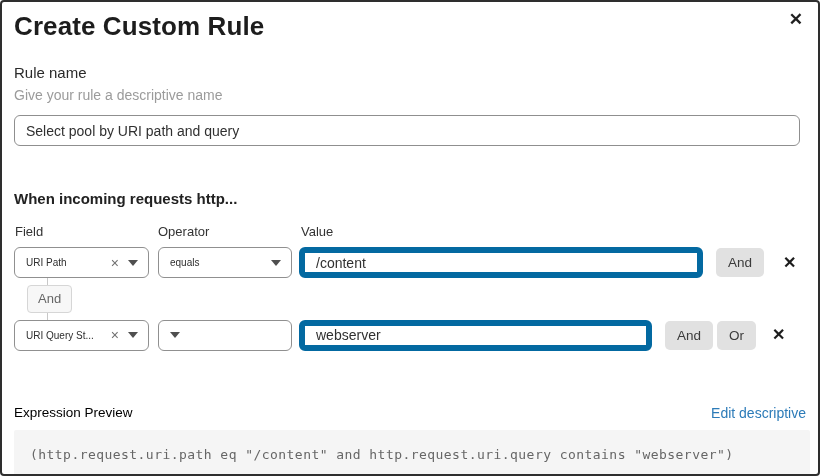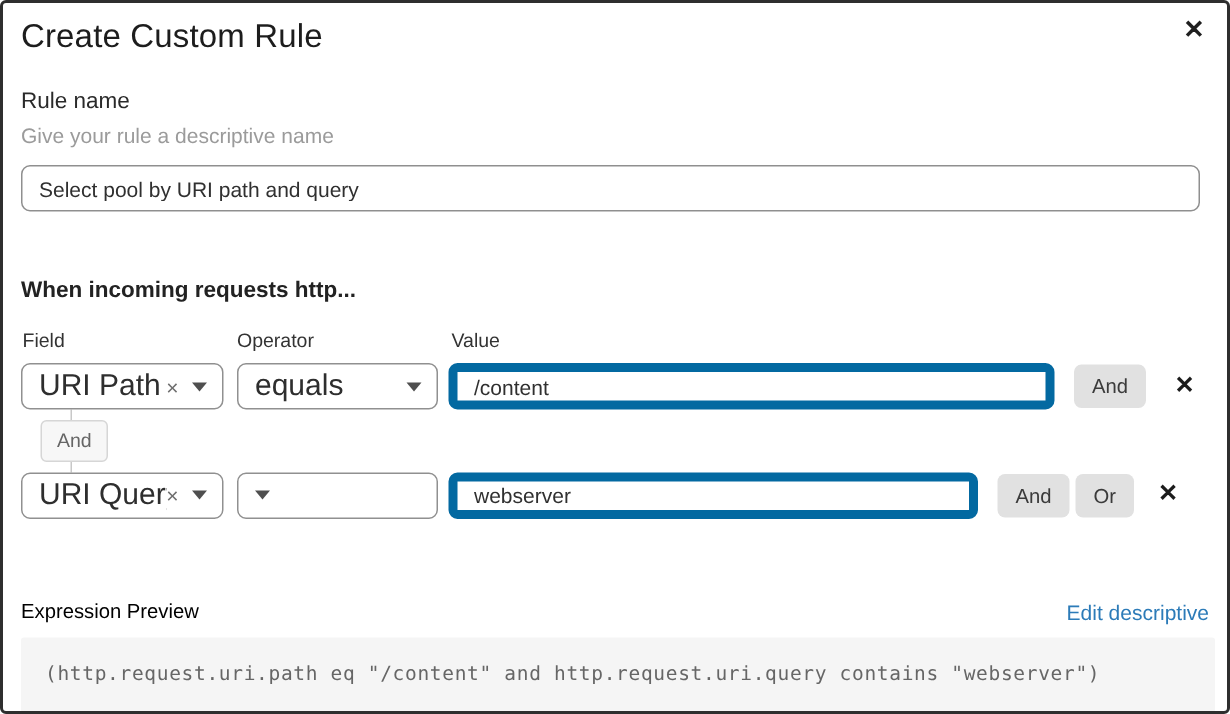--- a/index.html
+++ b/index.html
@@ -18,21 +18,21 @@
 
   .close-btn {
     position: absolute; top: 6px; right: 12px;
     font-size: 17px; font-weight: 700; color: #1f1f1f;
     cursor: pointer; line-height: 1;
     padding: 3px;
   }
 
   .dialog-title {
     margin-top: 9px;
-    font-size: 22px; font-weight: 400; color: #1d1d1d;
+    font-size: 26px; font-weight: 700; color: #1d1d1d;
     letter-spacing: .1px;
   }
 
   .rule-name-label {
     margin-top: 22px;
     font-size: 15px; color: #2a2a2a;
   }
   .rule-name-help {
     margin-top: 6px;
     font-size: 14px; color: #9b9b9b;
@@ -74,21 +74,21 @@
     border: 1px solid #909090; border-radius: 6px;
     background: #fff;
     display: flex; align-items: center;
     padding: 0 10px 0 11px;
     cursor: pointer;
   }
   .select-field { width: 135px; margin-right: 9px; }
   .select-op { width: 134px; margin-right: 7px; }
   .select .sel-text {
     flex: 1;
-    font-size: 20px; color: #2e2e2e;
+    font-size: 10px; color: #2e2e2e;
     white-space: nowrap; overflow: hidden;
   }
   .clear-x {
     font-size: 14px; color: #6f6f6f;
     margin-right: 9px; line-height: 1;
   }
   .caret {
     width: 0; height: 0;
     border-left: 5px solid transparent;
     border-right: 5px solid transparent;

